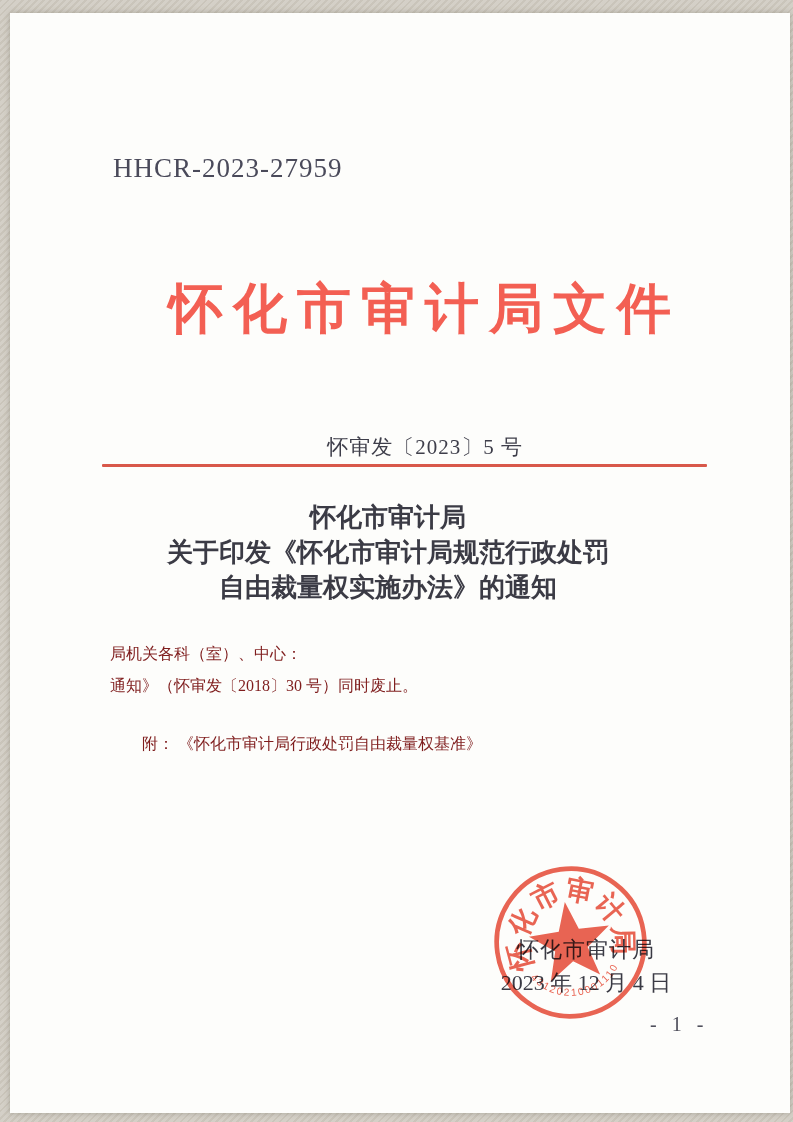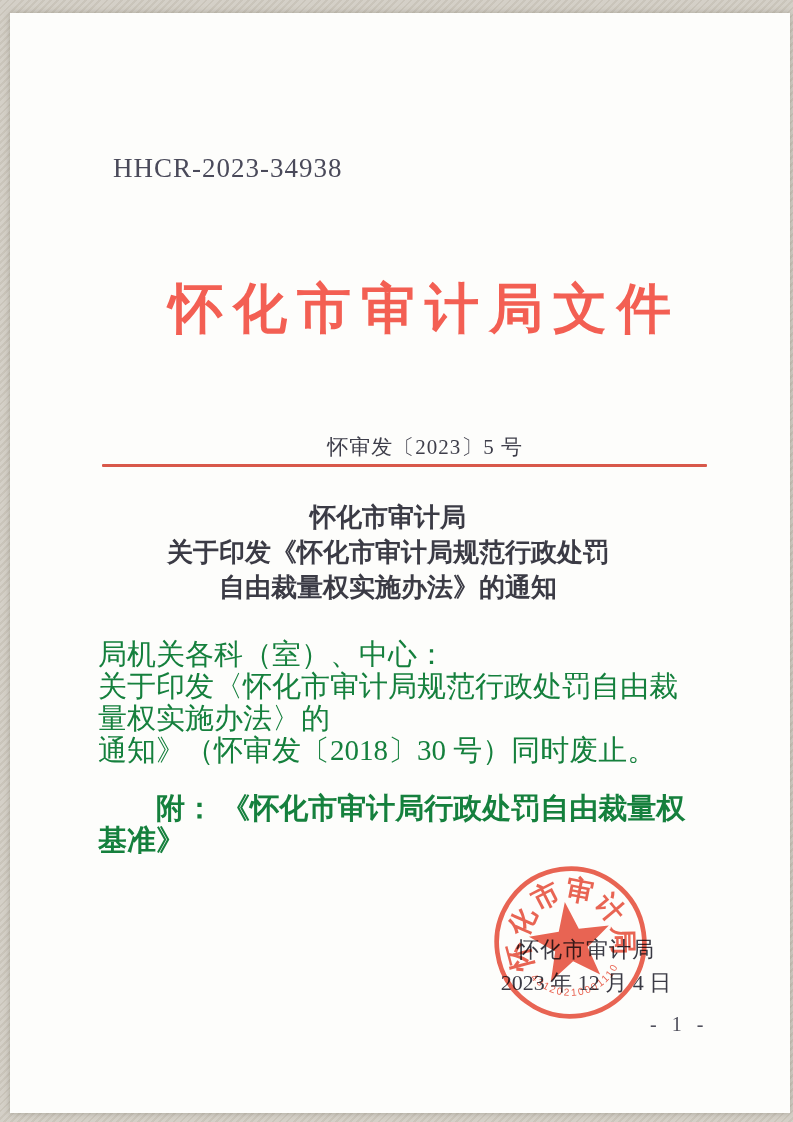--- a/index.html
+++ b/index.html
@@ -75,32 +75,31 @@
     width: 100%;
     text-align: center;
     transform: translateX(-12px);
     font-size: 26px;
     font-weight: bold;
     line-height: 35px;
     color: #3b3b45;
   }
   .body-block {
     position: absolute;
-    left: 88px;
+    left: 100px;
     top: 625px;
     width: 605px;
-    font-size: 29px;
+    font-size: 16px;
     line-height: 32px;
-    color: #15803d;
+    color: #7f1d1d;
   }
   .body-line.indent { text-indent: 2em; }
   .attachment-line {
     margin-top: 26px;
     text-indent: 2em;
-    font-weight: bold;
   }
   .signature {
     position: absolute;
     left: 466px;
     top: 922px;
     width: 220px;
     text-align: center;
     font-size: 22px;
     color: #3a3a44;
     letter-spacing: 1px;
@@ -133,37 +132,36 @@
     letter-spacing: 5px;
     font-family: "Liberation Serif", "DejaVu Serif", serif;
   }
 </style>
 </head>
 <body>
 
 <div class="scan-bg">
   <div class="paper">
 
-    <div class="doc-code">HHCR-2023-34938</div>
+    <div class="doc-code">HHCR-2023-27959</div>
 
     <div class="banner">怀化市审计局文件</div>
 
     <div class="doc-number">怀审发〔2023〕5 号</div>
 
     <div class="red-rule"></div>
 
     <div class="doc-title">
       <div>怀化市审计局</div>
       <div>关于印发《怀化市审计局规范行政处罚</div>
       <div>自由裁量权实施办法》的通知</div>
     </div>
 
     <div class="body-block">
       <div class="body-line">局机关各科（室）、中心：</div>
-      <div class="body-line">关于印发〈怀化市审计局规范行政处罚自由裁量权实施办法〉的</div>
       <div class="body-line">通知》（怀审发〔2018〕30 号）同时废止。</div>
       <div class="body-line attachment-line">附： 《怀化市审计局行政处罚自由裁量权基准》</div>
     </div>
 
     <div class="signature">怀化市审计局</div>
     <div class="sign-date">2023 年 12 月 4 日</div>
 
     <svg class="stamp" viewBox="0 0 200 200" xmlns="http://www.w3.org/2000/svg">
       <defs>
         <path id="arcTop" d="M 50.2 123.2 A 55 55 0 1 1 149.8 123.2" fill="none"></path>

